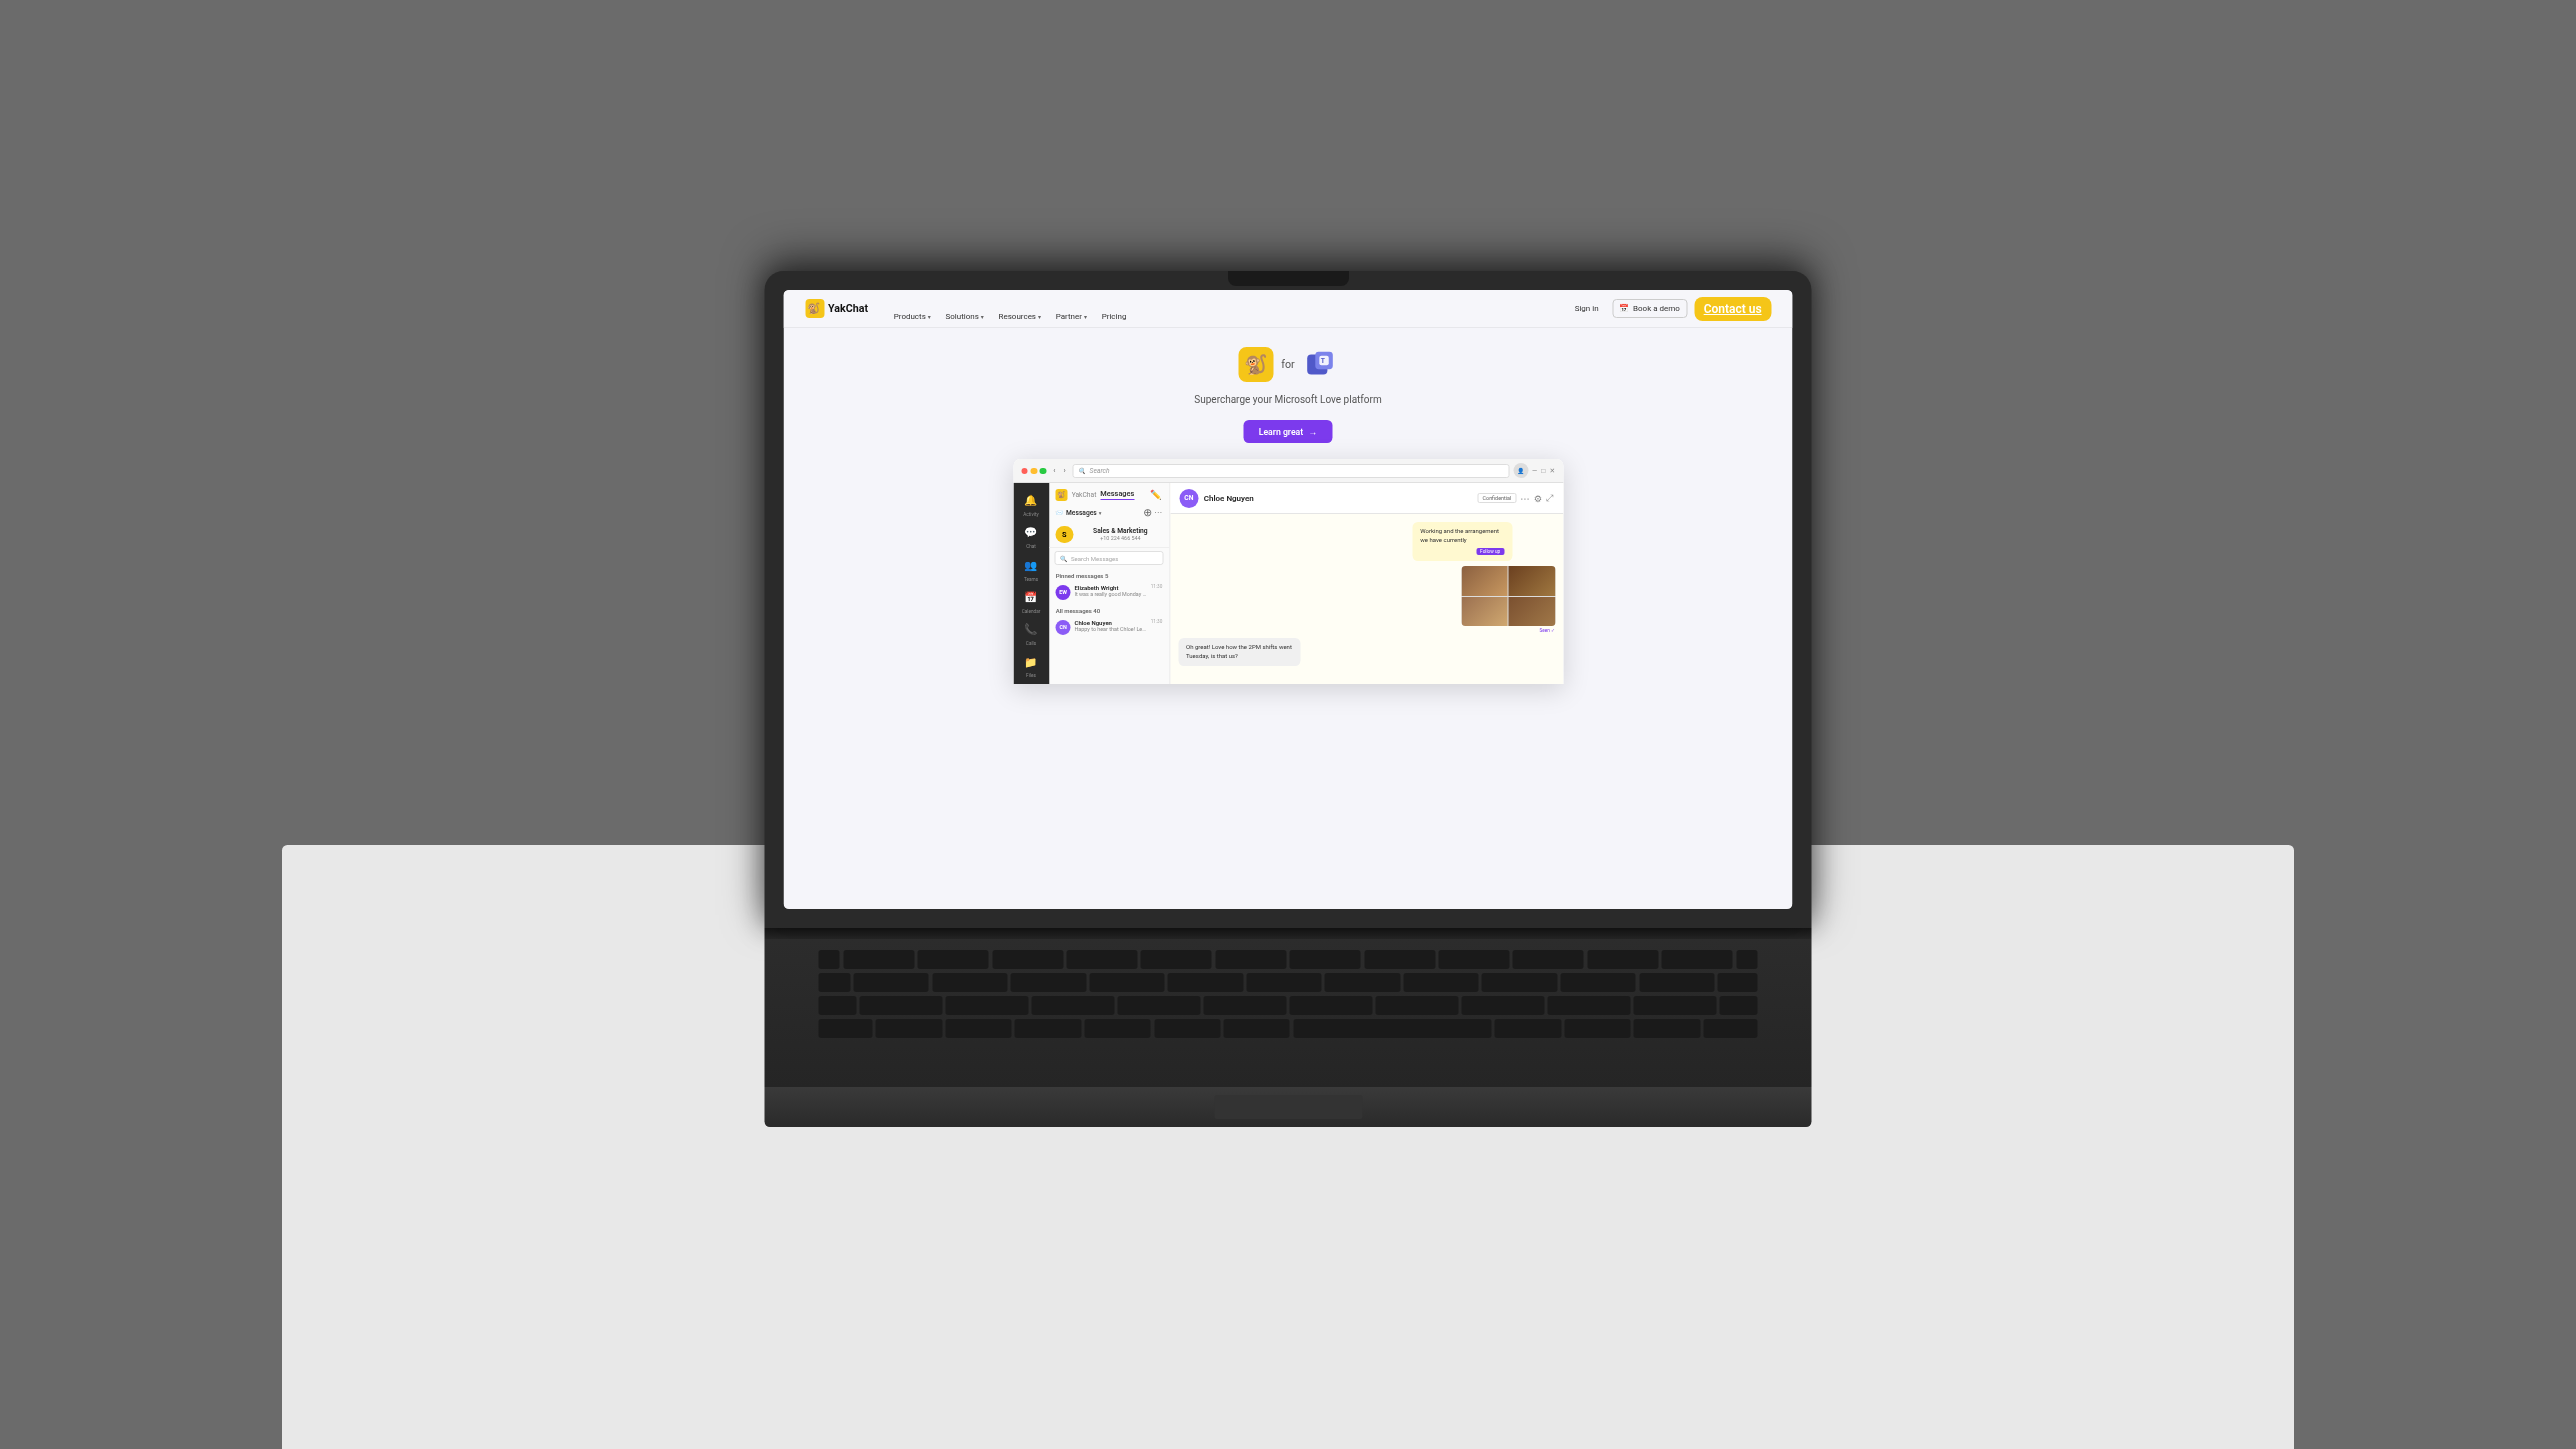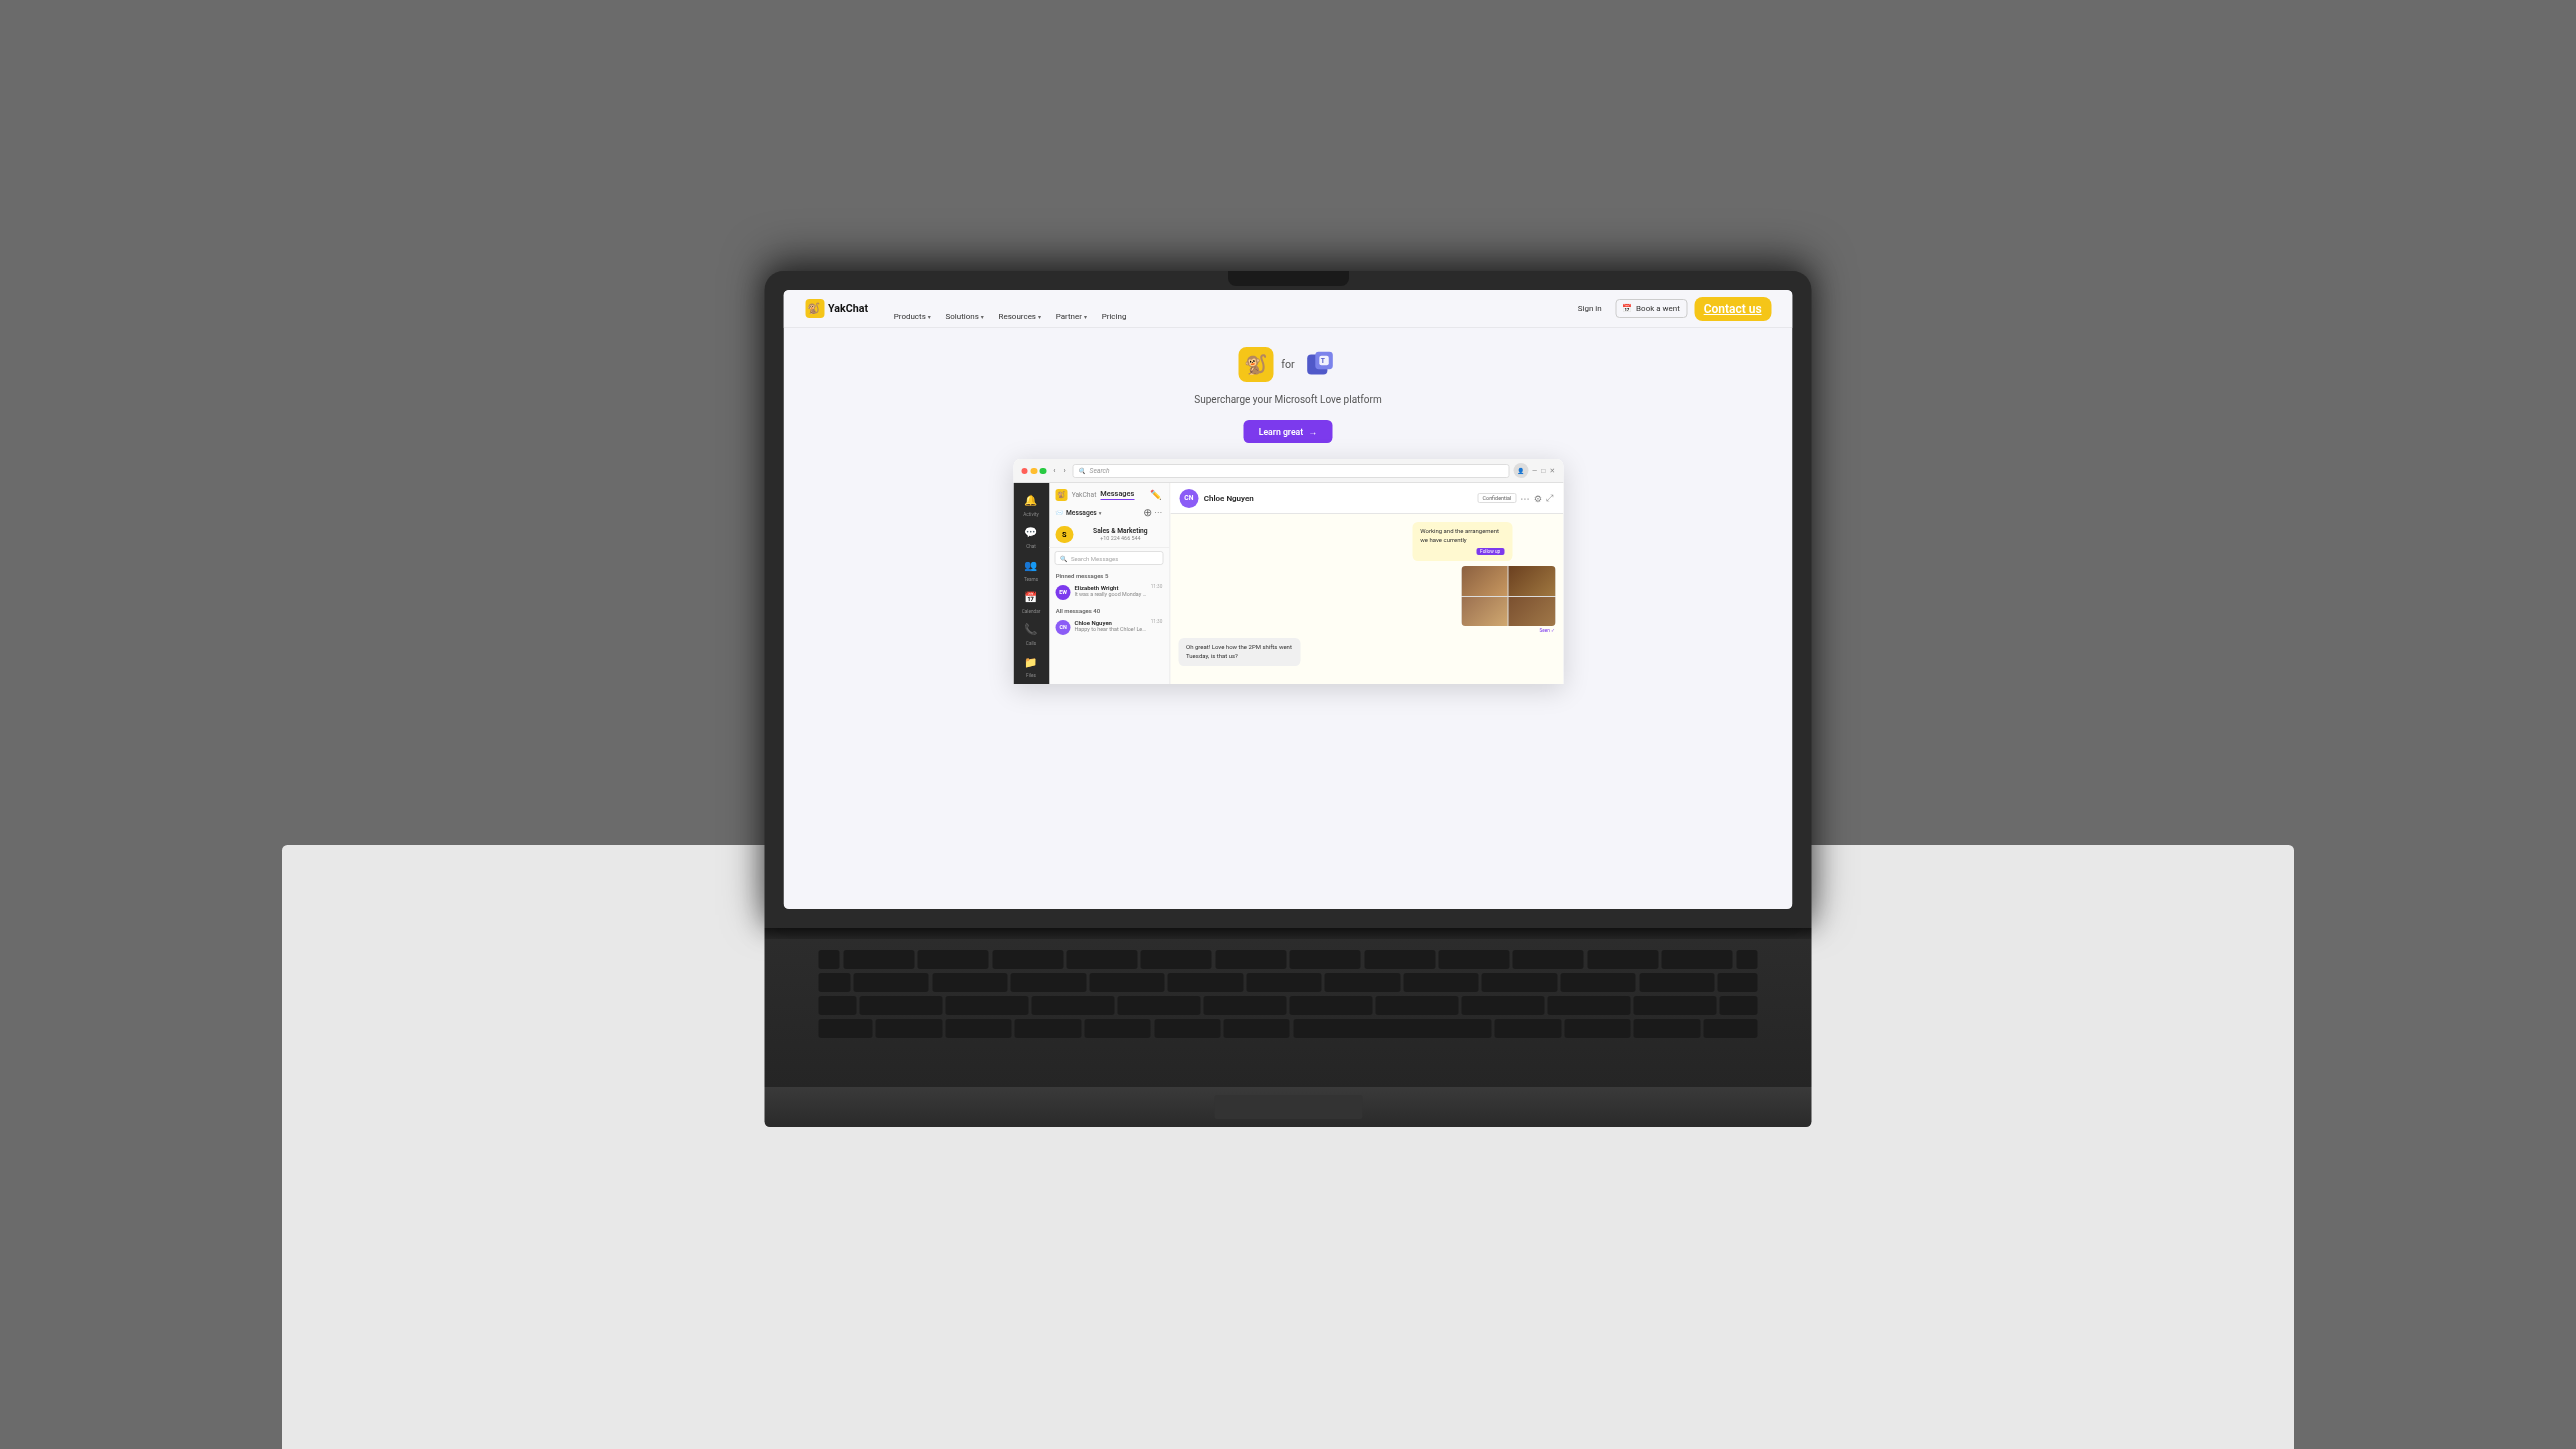--- a/index.html
+++ b/index.html
@@ -796,21 +796,21 @@
               </div>
               <div class="nav-link">
                 <span>Pricing</span>
               </div>
             </div>
 
             <div class="nav-actions">
               <div class="btn-signin">Sign in</div>
               <div class="btn-book-demo">
                 <span>📅</span>
-                <span>Book a went</span>
+                <span>Book a demo</span>
               </div>
               <div class="btn-contact">Contact us</div>
             </div>
           </nav>
 
           <div class="hero">
             <div class="hero-bg-pattern"></div>
 
             <div class="hero-logos">
               <div class="yakchat-logo-big">🐒</div>

